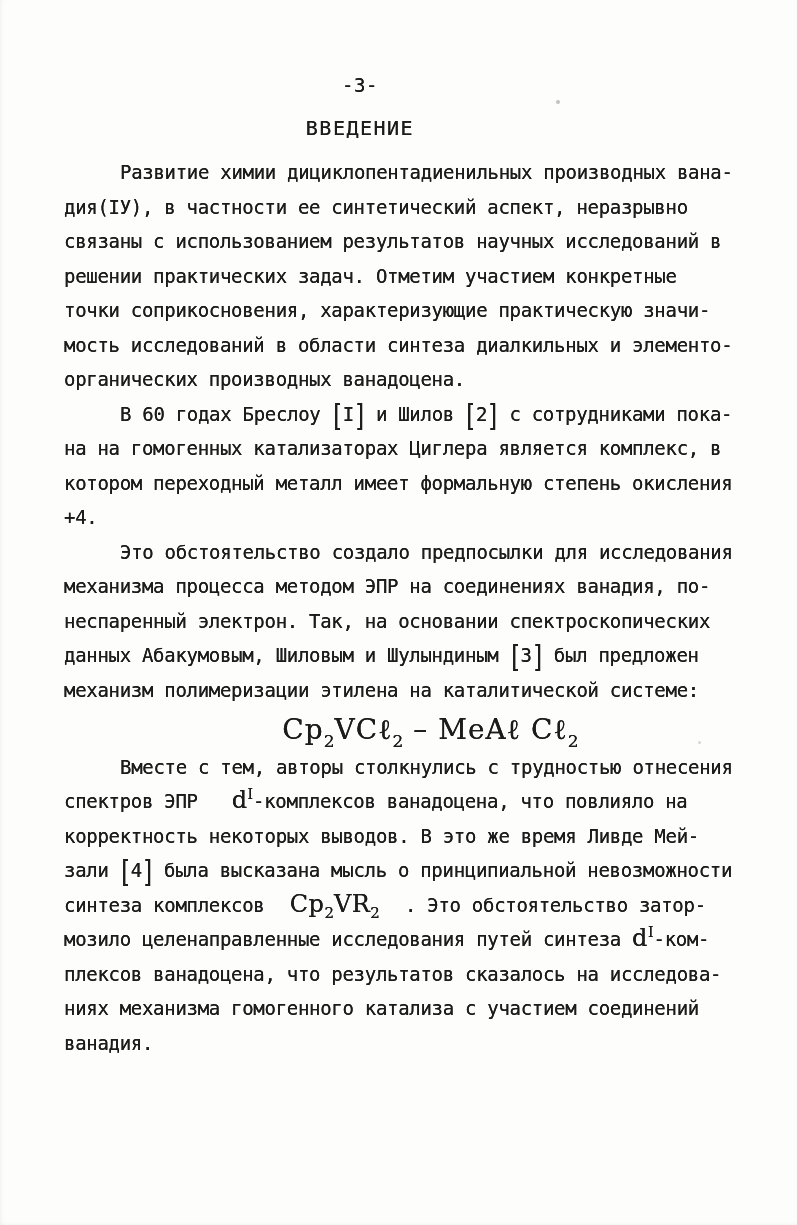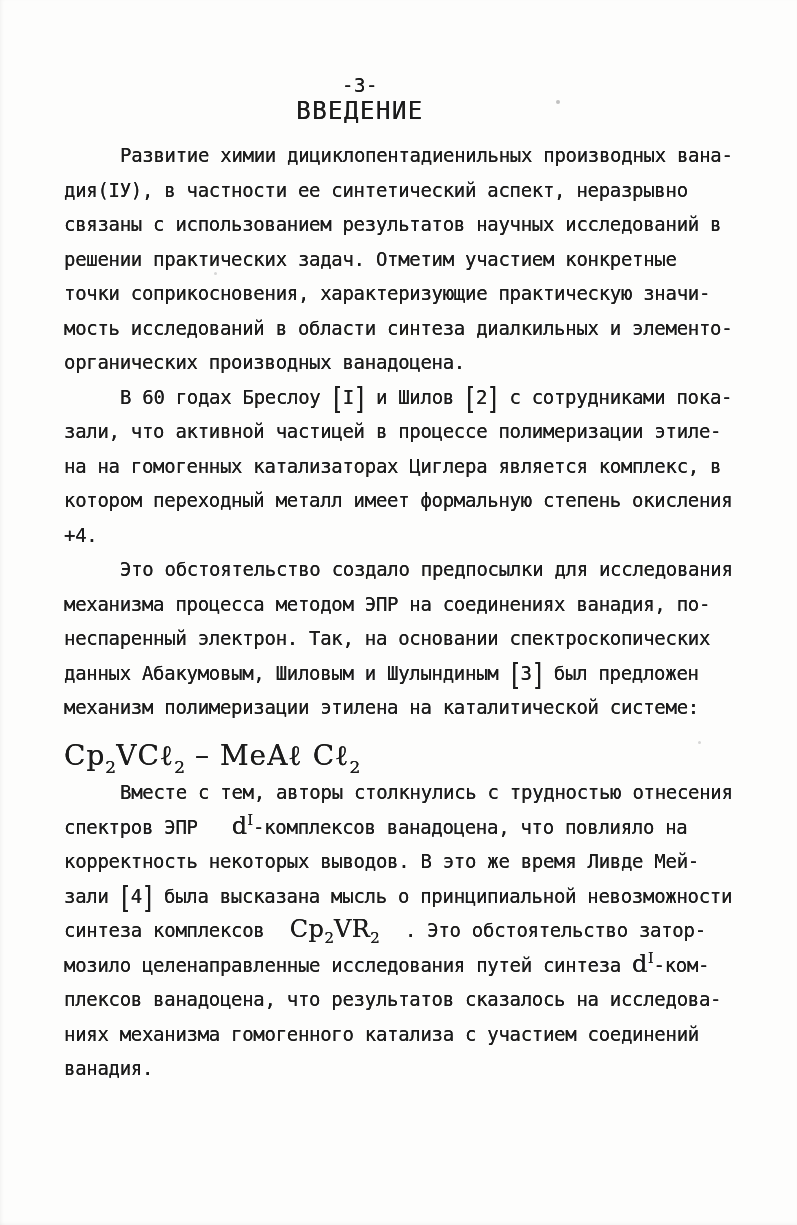--- a/index.html
+++ b/index.html
@@ -13,21 +13,22 @@
     font-family: "DejaVu Sans Mono", "Liberation Mono", monospace;
     color: #1c1c1c;
   }
   .content { padding: 72px 0 0 64px; }
   .hdr-block { width: 592px; text-align: center; }
   .page-number {
     font-size: 19px; letter-spacing: 0.5px; line-height: 26px;
     text-shadow: 0 0 0.5px currentColor;
   }
   .doc-title {
-    font-size: 24px; letter-spacing: 1.5px; line-height: 26px;
+    font-size: 20px; letter-spacing: 1.5px; line-height: 26px;
+    margin-top: 17px;
     text-shadow: 0 0 0.6px currentColor;
   }
   .para { margin: 0; }
   .para-first { margin-top: 14px; }
   .line {
     height: 34.5px; line-height: 34.5px;
     font-size: 19px; letter-spacing: -0.3px;
     white-space: pre;
     text-shadow: 0 0 0.5px currentColor;
   }
@@ -46,21 +47,21 @@
   .hw {
     font-family: "DejaVu Serif", "Liberation Serif", serif;
     font-size: 24px; line-height: 1;
     letter-spacing: 0.5px;
     text-shadow: 0 0 0.4px currentColor;
   }
   .hw .sub { font-size: 15px; position: relative; top: 6px; letter-spacing: 0; }
   .hw .sup { font-size: 14px; position: relative; top: -9px; letter-spacing: 0; }
   .gap-lg { margin-left: 34px; }
   .gap-md { margin-left: 14px; }
-  .formula-line { margin-top: 16px; }
+  .formula-line { margin-top: 8px; text-align: center; }
   .formula-line .hw { font-size: 28px; letter-spacing: 1px; }
   .formula-line .hw .sub { font-size: 17px; top: 8px; }
   .speck { position: absolute; background: #8f8f8f; border-radius: 50%; }
   .speck-1 { left: 556px; top: 100px; width: 4px; height: 4px; opacity: 0.55; }
   .speck-2 { left: 214px; top: 272px; width: 3px; height: 3px; opacity: 0.35; }
   .speck-3 { left: 698px; top: 741px; width: 3px; height: 3px; opacity: 0.35; }
 </style>
 </head>
 <body>
 
@@ -81,21 +82,20 @@
       <div class="line">дия(IУ), в частности ее синтетический аспект, неразрывно</div>
       <div class="line">связаны с использованием результатов научных исследований в</div>
       <div class="line">решении практических задач. Отметим участием конкретные</div>
       <div class="line">точки соприкосновения, характеризующие практическую значи-</div>
       <div class="line">мость исследований в области синтеза диалкильных и элементо-</div>
       <div class="line">органических производных ванадоцена.</div>
     </div>
 
     <div class="para">
       <div class="line indent"><span>В 60 годах Бреслоу </span><span class="cite"><span class="br">[</span><span>I</span><span class="br">]</span></span><span> и Шилов </span><span class="cite"><span class="br">[</span><span>2</span><span class="br">]</span></span><span> с сотрудниками пока-</span></div>
-      <div class="line">зали, что активной частицей в процессе полимеризации этиле-</div>
       <div class="line">на на гомогенных катализаторах Циглера является комплекс, в</div>
       <div class="line">котором переходный металл имеет формальную степень окисления</div>
       <div class="line">+4.</div>
     </div>
 
     <div class="para">
       <div class="line indent">Это обстоятельство создало предпосылки для исследования</div>
       <div class="line">механизма процесса методом ЭПР на соединениях ванадия, по-</div>
       <div class="line">неспаренный электрон. Так, на основании спектроскопических</div>
       <div class="line"><span>данных Абакумовым, Шиловым и Шулындиным </span><span class="cite"><span class="br">[</span><span>3</span><span class="br">]</span></span><span> был предложен</span></div>

